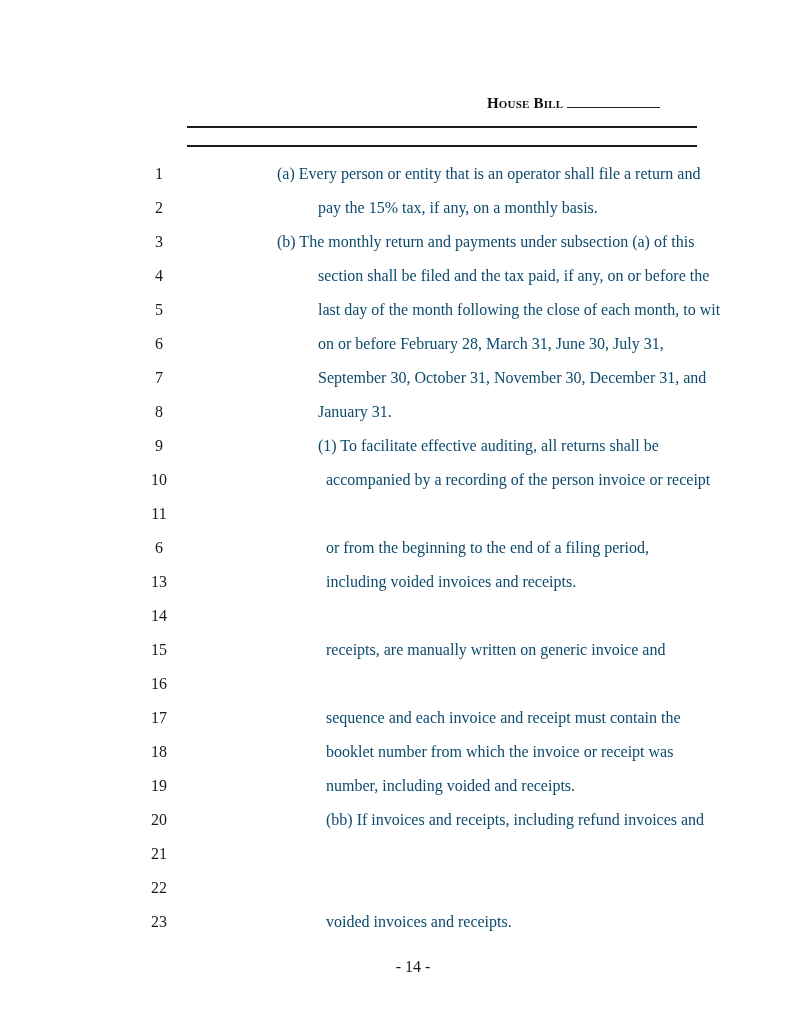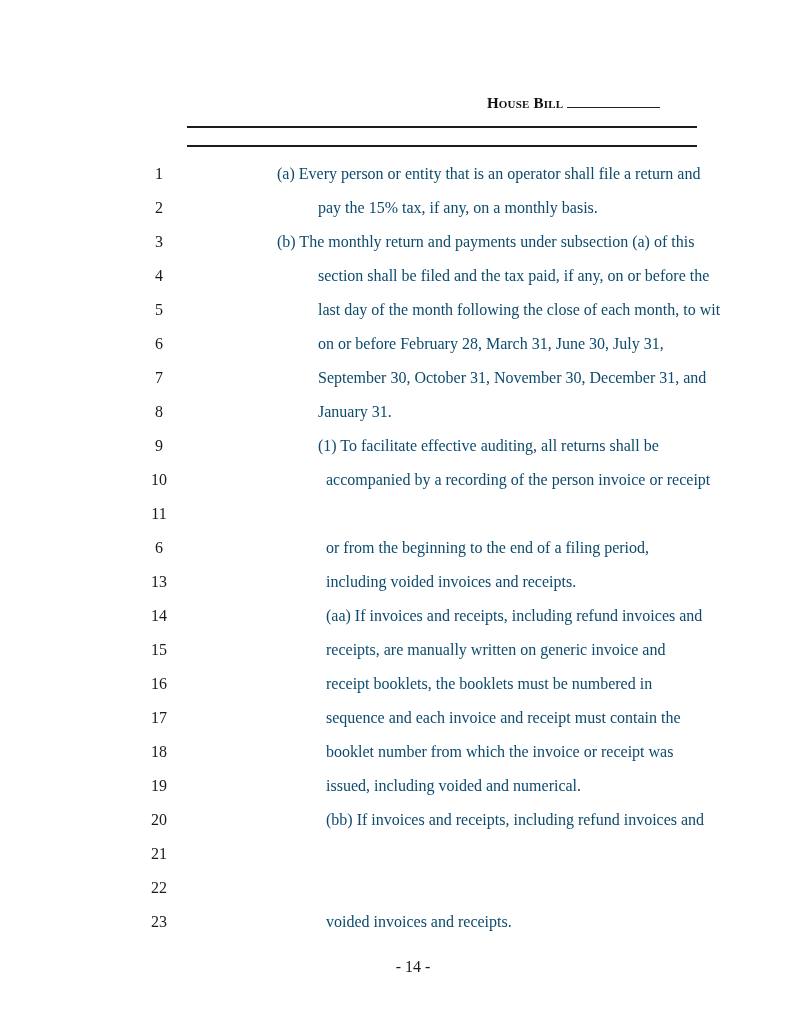--- a/index.html
+++ b/index.html
@@ -146,41 +146,39 @@
     <div class="line" style="top:537px">
       <span class="line-no">6</span>
       <span class="line-text indent-2">or from the beginning to the end of a filing period,</span>
     </div>
     <div class="line" style="top:571px">
       <span class="line-no">13</span>
       <span class="line-text indent-2">including voided invoices and receipts.</span>
     </div>
     <div class="line" style="top:605px">
       <span class="line-no">14</span>
-      <span class="line-text indent-2">(aa) If invoices and receipts, including refund invoices and</span>
     </div>
     <div class="line" style="top:639px">
       <span class="line-no">15</span>
       <span class="line-text indent-2">receipts, are manually written on generic invoice and</span>
     </div>
     <div class="line" style="top:673px">
       <span class="line-no">16</span>
-      <span class="line-text indent-2">receipt booklets, the booklets must be numbered in</span>
     </div>
     <div class="line" style="top:707px">
       <span class="line-no">17</span>
       <span class="line-text indent-2">sequence and each invoice and receipt must contain the</span>
     </div>
     <div class="line" style="top:741px">
       <span class="line-no">18</span>
       <span class="line-text indent-2">booklet number from which the invoice or receipt was</span>
     </div>
     <div class="line" style="top:775px">
       <span class="line-no">19</span>
-      <span class="line-text indent-2">issued, including voided and numerical.</span>
+      <span class="line-text indent-2">number, including voided and receipts.</span>
     </div>
     <div class="line" style="top:809px">
       <span class="line-no">20</span>
       <span class="line-text indent-2">(bb) If invoices and receipts, including refund invoices and</span>
     </div>
     <div class="line" style="top:843px">
       <span class="line-no">21</span>
     </div>
     <div class="line" style="top:877px">
       <span class="line-no">22</span>

